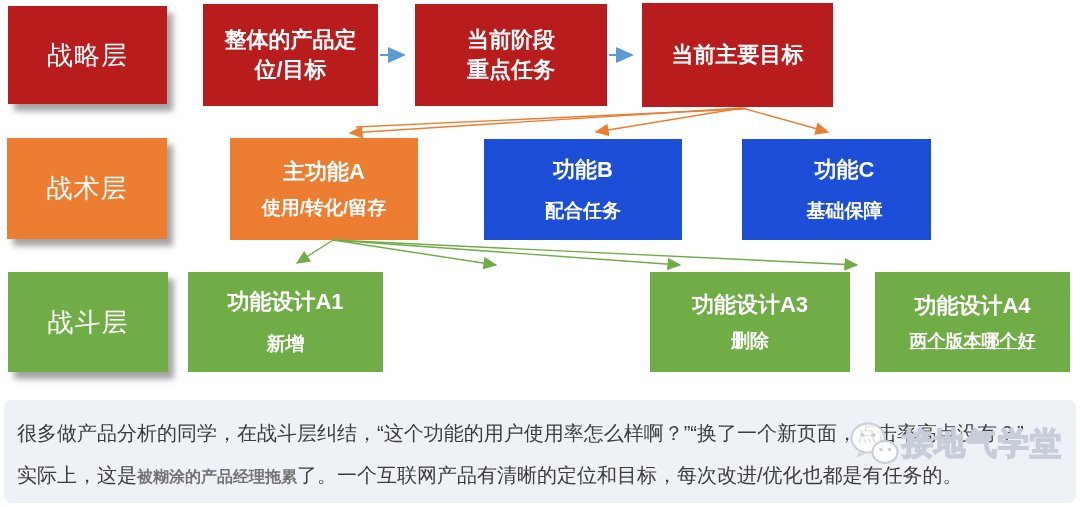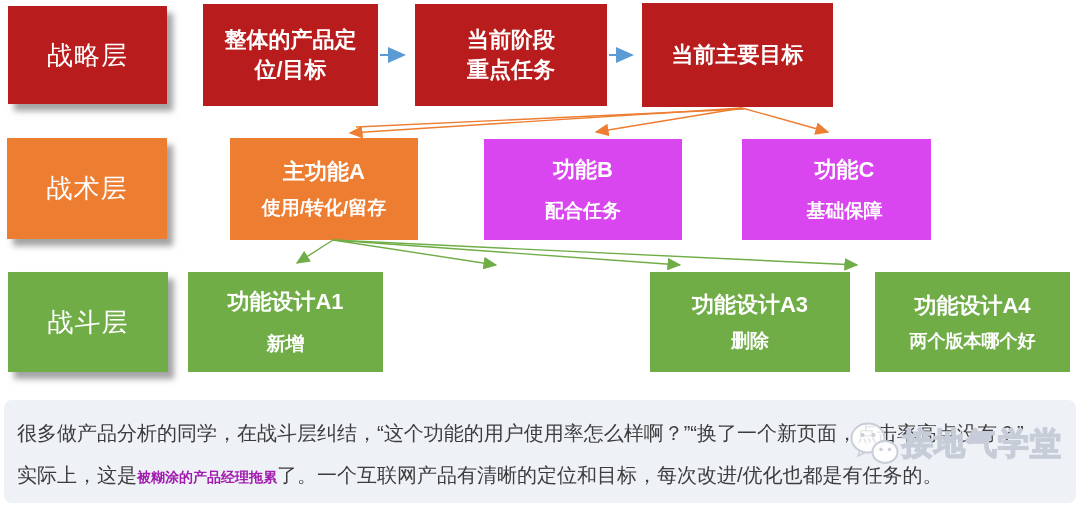--- a/index.html
+++ b/index.html
@@ -10,35 +10,35 @@
   .box{
     position:absolute;display:flex;flex-direction:column;align-items:center;justify-content:center;
     color:#ffffff;text-align:center;box-sizing:border-box;
   }
   .layer-label{
     font-size:26px;font-weight:400;letter-spacing:1px;
     box-shadow:6px 7px 6px rgba(90,90,90,0.55);
   }
   .blue{background:#b91c1c;}
   .orange{background:#ED7D31;}
-  .lightorange{background:#d946ef;}
+  .lightorange{background:#1d4ed8;}
   .green{background:#70AD47;}
   .box .title{
     font-size:22px;font-weight:700;line-height:1.35;white-space:pre-line;
   }
   .box .subtitle{
     font-size:19px;font-weight:700;margin-top:14px;white-space:pre-line;
   }
   .arrows{position:absolute;left:0;top:0;pointer-events:none;}
   .note{
     position:absolute;left:4px;top:400px;width:1072px;height:103px;
     background:#EEF1F6;border-radius:8px;box-sizing:border-box;
     padding:12px 17px 0 13px;color:#3c3c3c;font-size:20px;line-height:42px;
   }
-  .note .em{font-size:14px;font-weight:700;color:#a21caf;text-align:center;}
+  .note .em{font-size:16px;font-weight:700;color:#737373;text-align:center;}
   .watermark{
     position:absolute;left:848px;top:420px;display:flex;align-items:center;z-index:5;
   }
   .watermark .wm-text{
     font-size:31px;font-weight:700;letter-spacing:1px;margin-left:2px;
     color:rgba(255,255,255,0.78);
     -webkit-text-stroke:1.4px #c6ccd8;
     text-shadow:0 0 1px #d4d9e2;
   }
 </style>
@@ -84,21 +84,21 @@
   <div class="box green" style="left:188px;top:272px;width:195px;height:100px;">
     <span class="title">功能设计A1</span>
     <span class="subtitle" style="margin-top:15px;">新增</span>
   </div>
   <div class="box green" style="left:650px;top:272px;width:200px;height:100px;">
     <span class="title">功能设计A3</span>
     <span class="subtitle" style="margin-top:9px;">删除</span>
   </div>
   <div class="box green" style="left:875px;top:272px;width:195px;height:100px;">
     <span class="title">功能设计A4</span>
-    <span class="subtitle" style="margin-top:9px;font-size:18px;">两个版本哪个好</span>
+    <span class="subtitle" style="margin-top:9px;font-size:18px;text-decoration:underline;">两个版本哪个好</span>
   </div>
 
   <svg class="arrows" width="1080" height="507" viewBox="0 0 1080 507">
     <defs>
       <marker id="mblue" markerWidth="9" markerHeight="8" refX="8" refY="4" orient="auto">
         <path d="M0,0 L9,4 L0,8 z" fill="#5B9BD5"></path>
       </marker>
       <marker id="morange" markerWidth="10" markerHeight="9" refX="9" refY="4.5" orient="auto">
         <path d="M0,0 L10,4.5 L0,9 z" fill="#ED7D31"></path>
       </marker>

